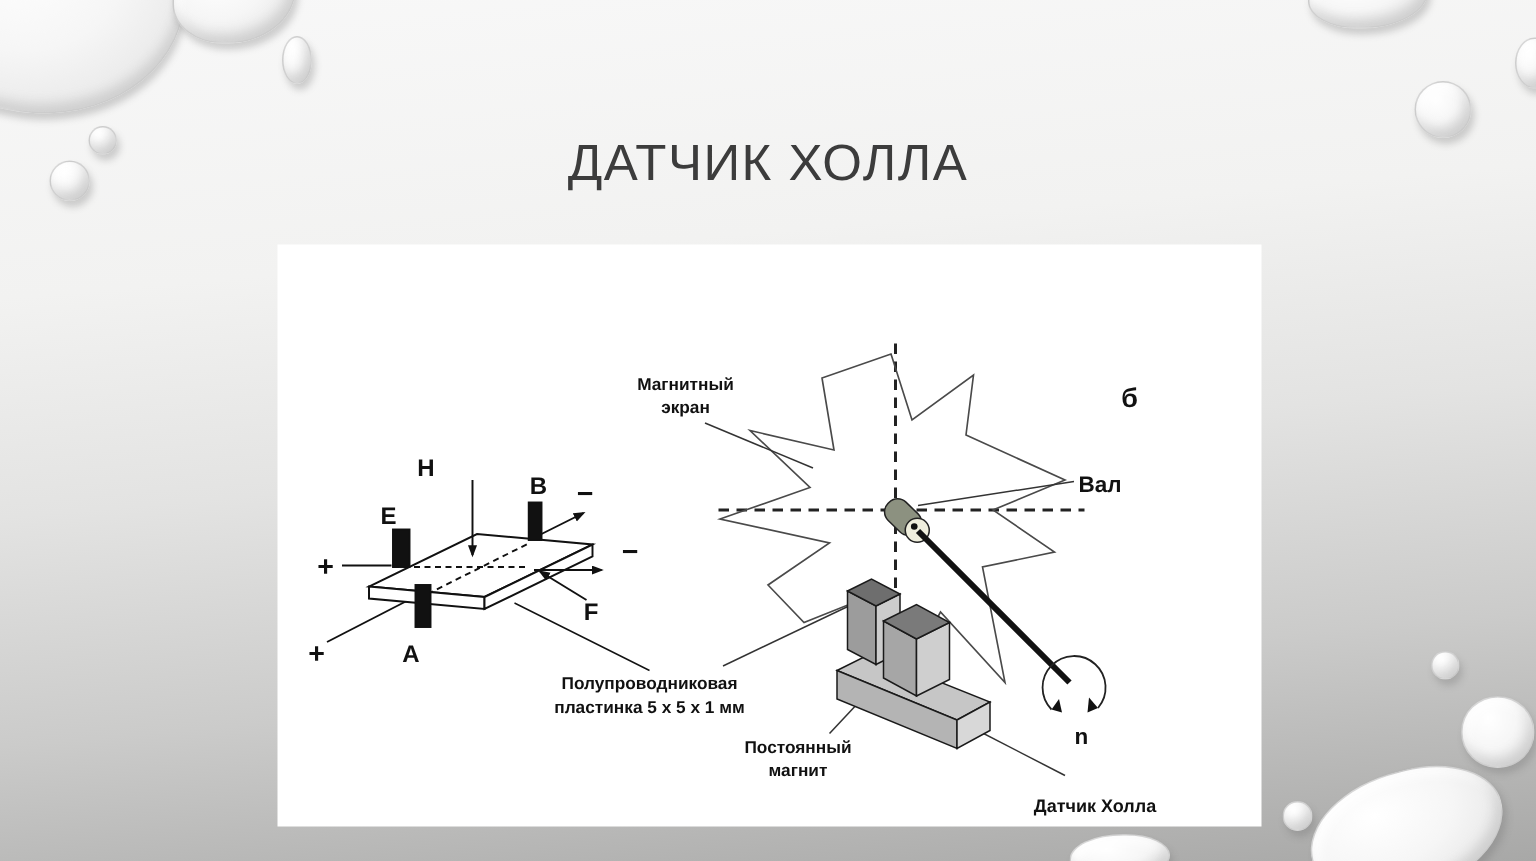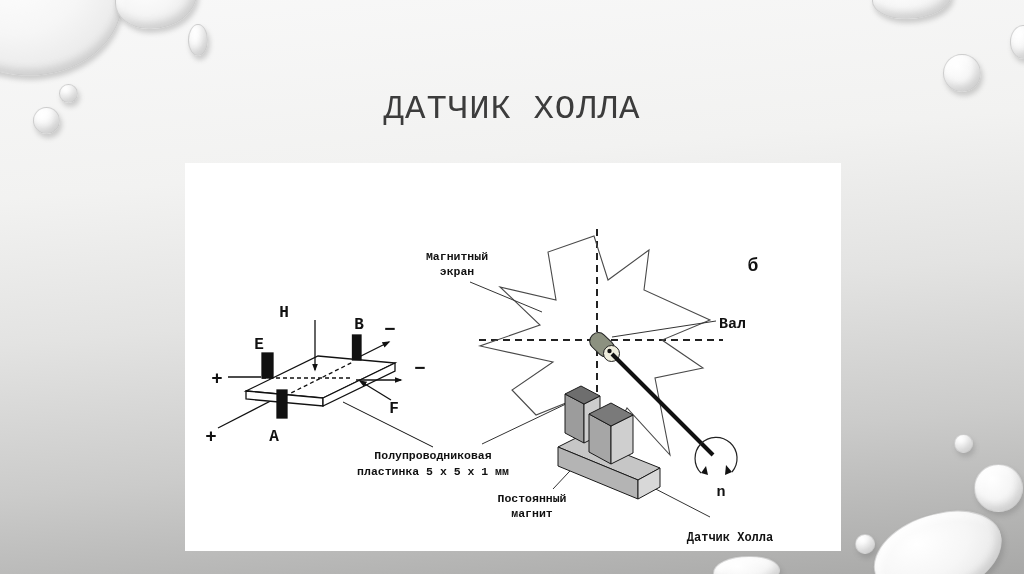--- a/index.html
+++ b/index.html
@@ -1,20 +1,20 @@
 <!DOCTYPE html>
 <html><head>
 <meta charset="utf-8">
 <style>
   html,body{margin:0;padding:0;}
   .slide{
     position:relative;
     width:1024px;height:574px;
     overflow:hidden;
-    font-family:Liberation Mono, monospace;
+    font-family:Liberation Sans, sans-serif;
     background:linear-gradient(175deg,#f8f8f8 0%,#f2f2f1 30%,#e3e3e2 52%,#cbcbca 75%,#b3b3b2 92%,#a8a8a7 100%);
   }
   .drop{
     position:absolute;
     border-radius:50%;
     background:radial-gradient(ellipse at 36% 30%, #ffffff 0%, #f6f6f6 45%, #e9e9e9 75%, #d8d8d8 100%);
     box-shadow:
       2px 4px 5px rgba(110,110,110,0.30),
       inset -3px -5px 7px rgba(170,170,170,0.40),
       inset 3px 5px 8px rgba(255,255,255,0.95);

